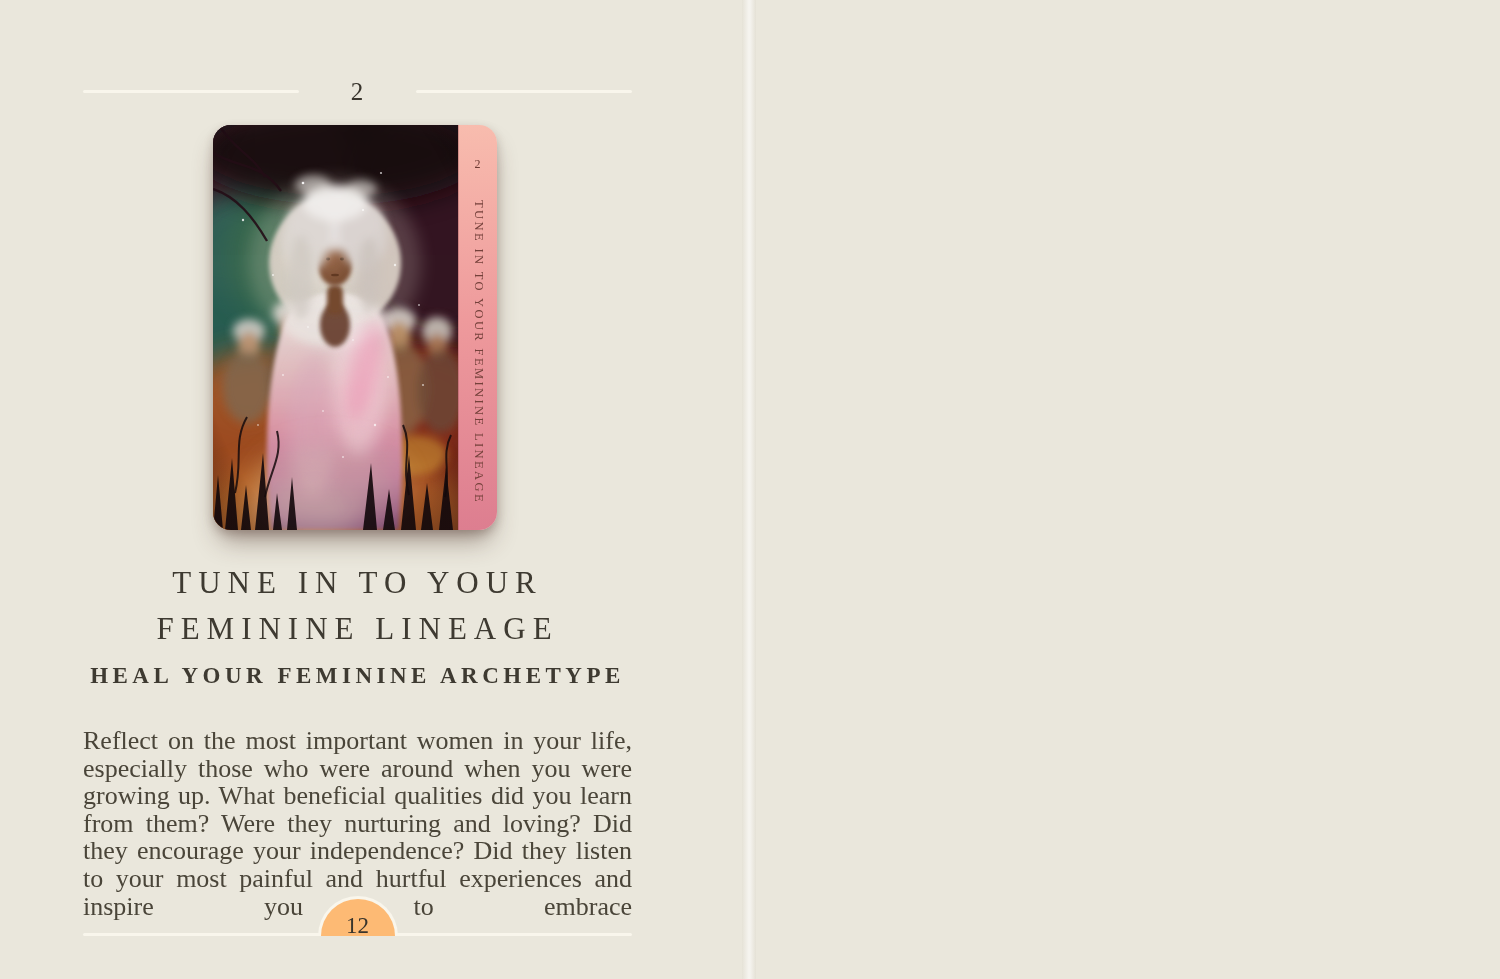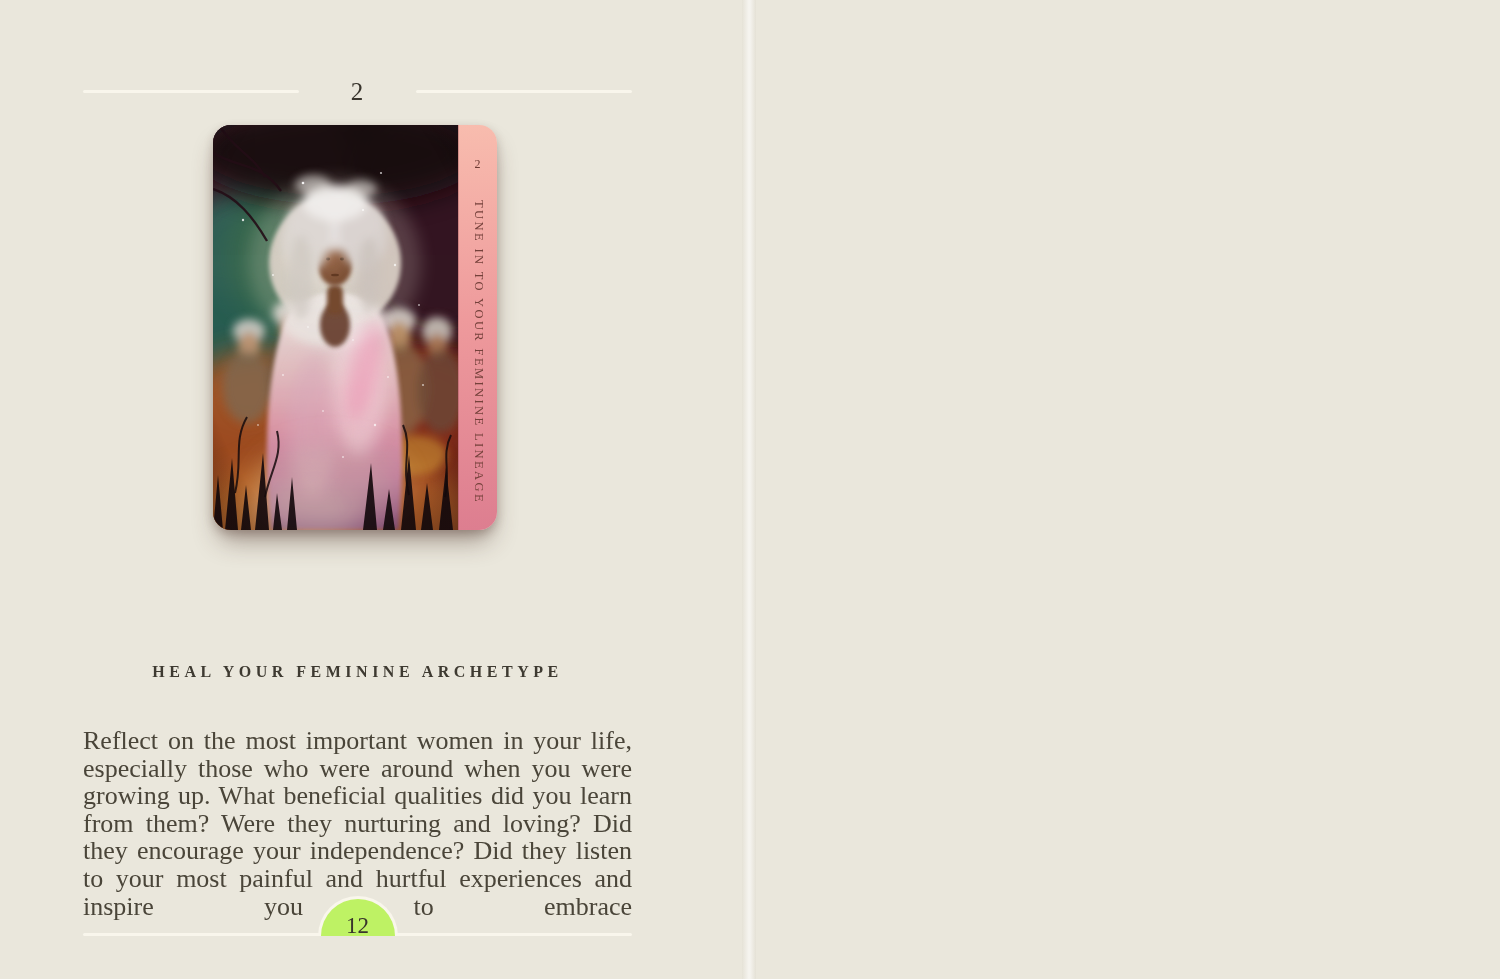--- a/index.html
+++ b/index.html
@@ -52,21 +52,21 @@
   }
 
   
   .card-title{
     position:absolute;left:83px;top:560px;width:549px;
     text-align:center;font-size:31px;line-height:46px;
     letter-spacing:7px;color:#3e3a31;
   }
   .card-subtitle{
     position:absolute;left:83px;top:663px;width:549px;
-    text-align:center;font-size:16px;font-weight:bold;
+    text-align:center;font-size:23px;font-weight:bold;
     letter-spacing:4.5px;color:#3e3a31;
   }
   .body-text{
     font-size:26px;line-height:27.6px;color:#4a4539;
     text-align:justify;word-spacing:1px;
   }
   .body-text p{margin:0;}
   #left-body{position:absolute;left:83px;top:727px;width:549px;}
   #left-body p{text-align-last:justify;}
 
@@ -75,21 +75,21 @@
     position:absolute;width:549px;height:41px;top:895px;
   }
   #footer-left{left:83px;}
   .footer-rule{
     position:absolute;left:0;right:0;bottom:0;height:3px;
     background:#f9f6ec;border-radius:2px;
   }
   .footer-arch{
     position:absolute;left:50%;bottom:0;transform:translateX(-50%);
     width:80px;height:40px;box-sizing:border-box;
-    background:#bef264;
+    background:#fdba74;
     border:3px solid #f9f6ec;border-bottom:none;
     border-radius:44px 44px 0 0;
     display:flex;align-items:flex-end;justify-content:center;
   }
   .page-number{
     font-size:23px;color:#39352c;line-height:1;transform:translateY(1px);
   }
 </style>
 </head>
 <body>
@@ -226,20 +226,24 @@
 
       <rect width="245" height="405" fill="url(#vg)"></rect>
     </svg>
 
     <div class="card-strip">
       <div class="card-strip-number">2</div>
       <div class="card-strip-title">TUNE IN TO YOUR FEMININE LINEAGE</div>
     </div>
   </div>
 
+  <div class="card-title">
+    <div>TUNE IN TO YOUR</div>
+    <div>FEMININE LINEAGE</div>
+  </div>
 
   <div class="card-subtitle">HEAL YOUR FEMININE ARCHETYPE</div>
 
   <div class="body-text" id="left-body">
     <p>Reflect on the most important women in your life, especially those who were around when you were growing up. What beneficial qualities did you learn from them? Were they nurturing and loving? Did they encourage your independence? Did they listen to your most painful and hurtful experiences and inspire you to embrace</p>
   </div>
 
   <div class="page-footer" id="footer-left">
     <div class="footer-rule"></div>
     <div class="footer-arch">

